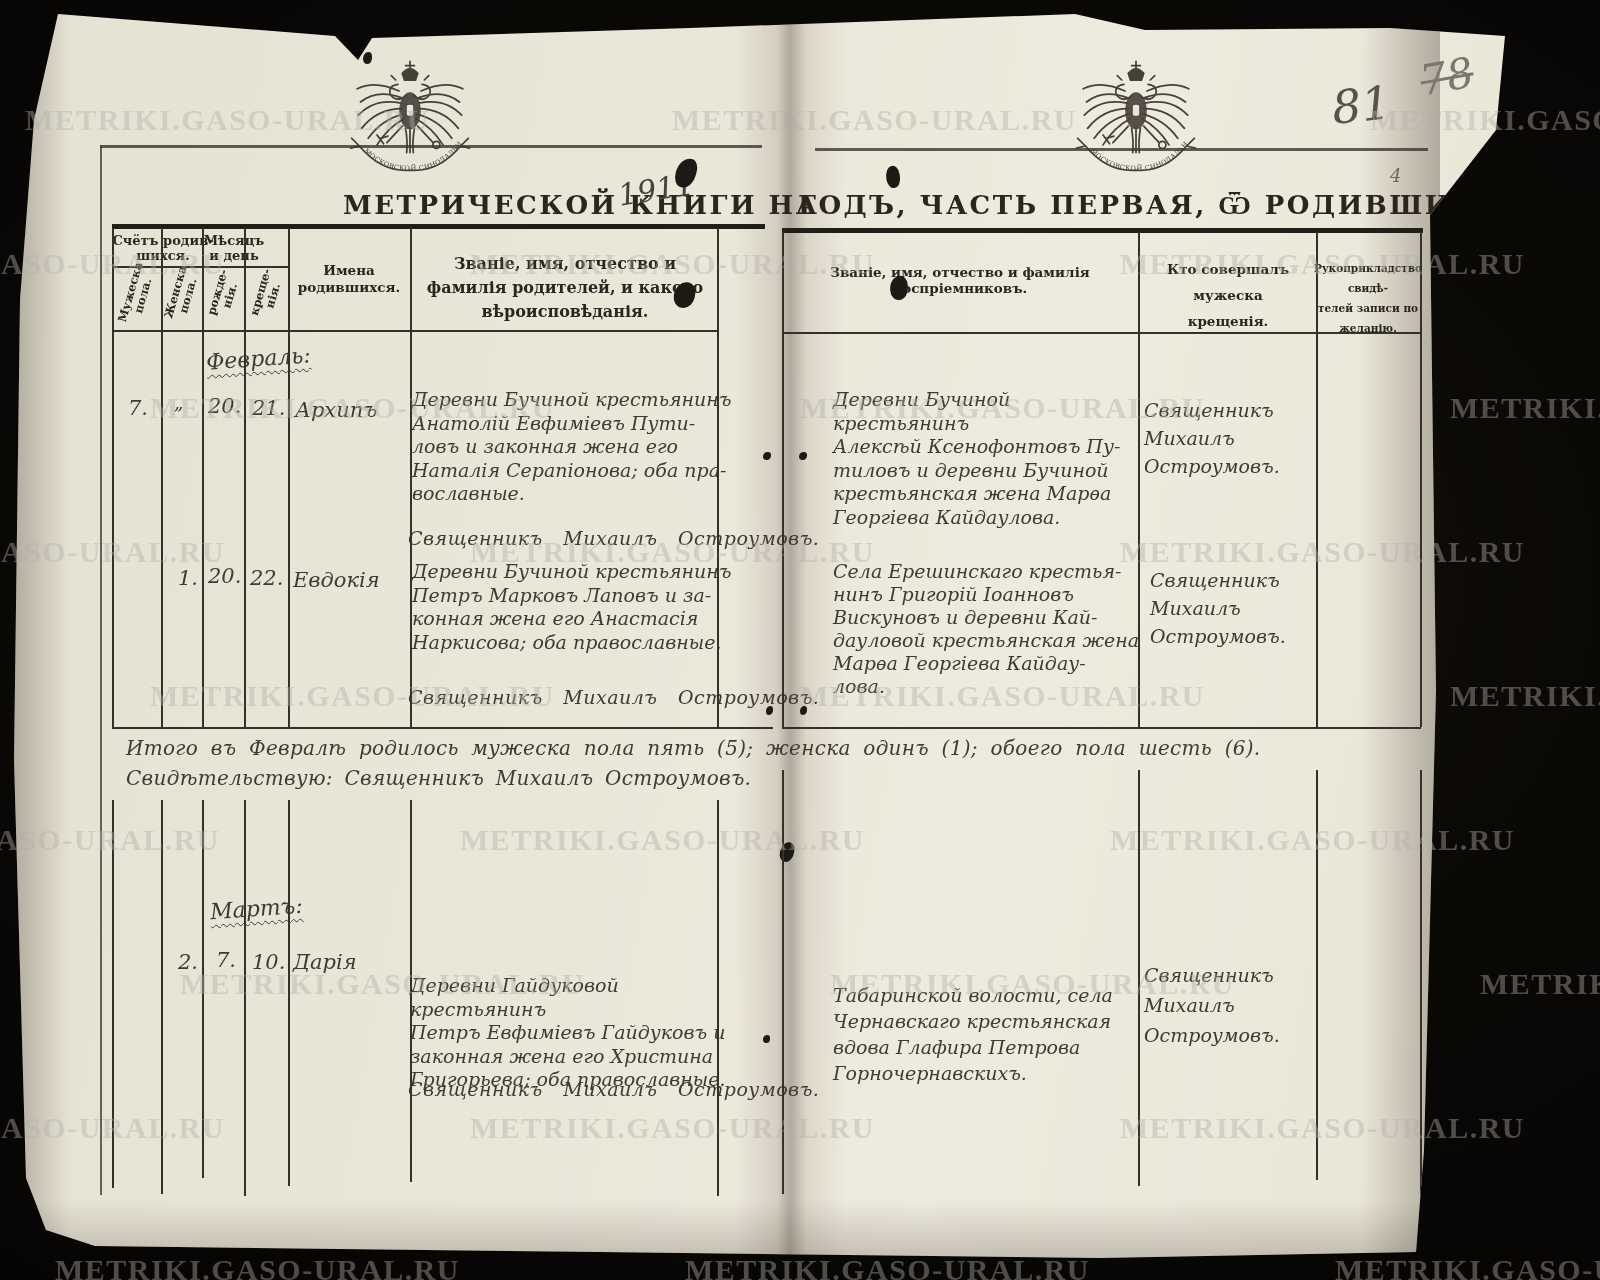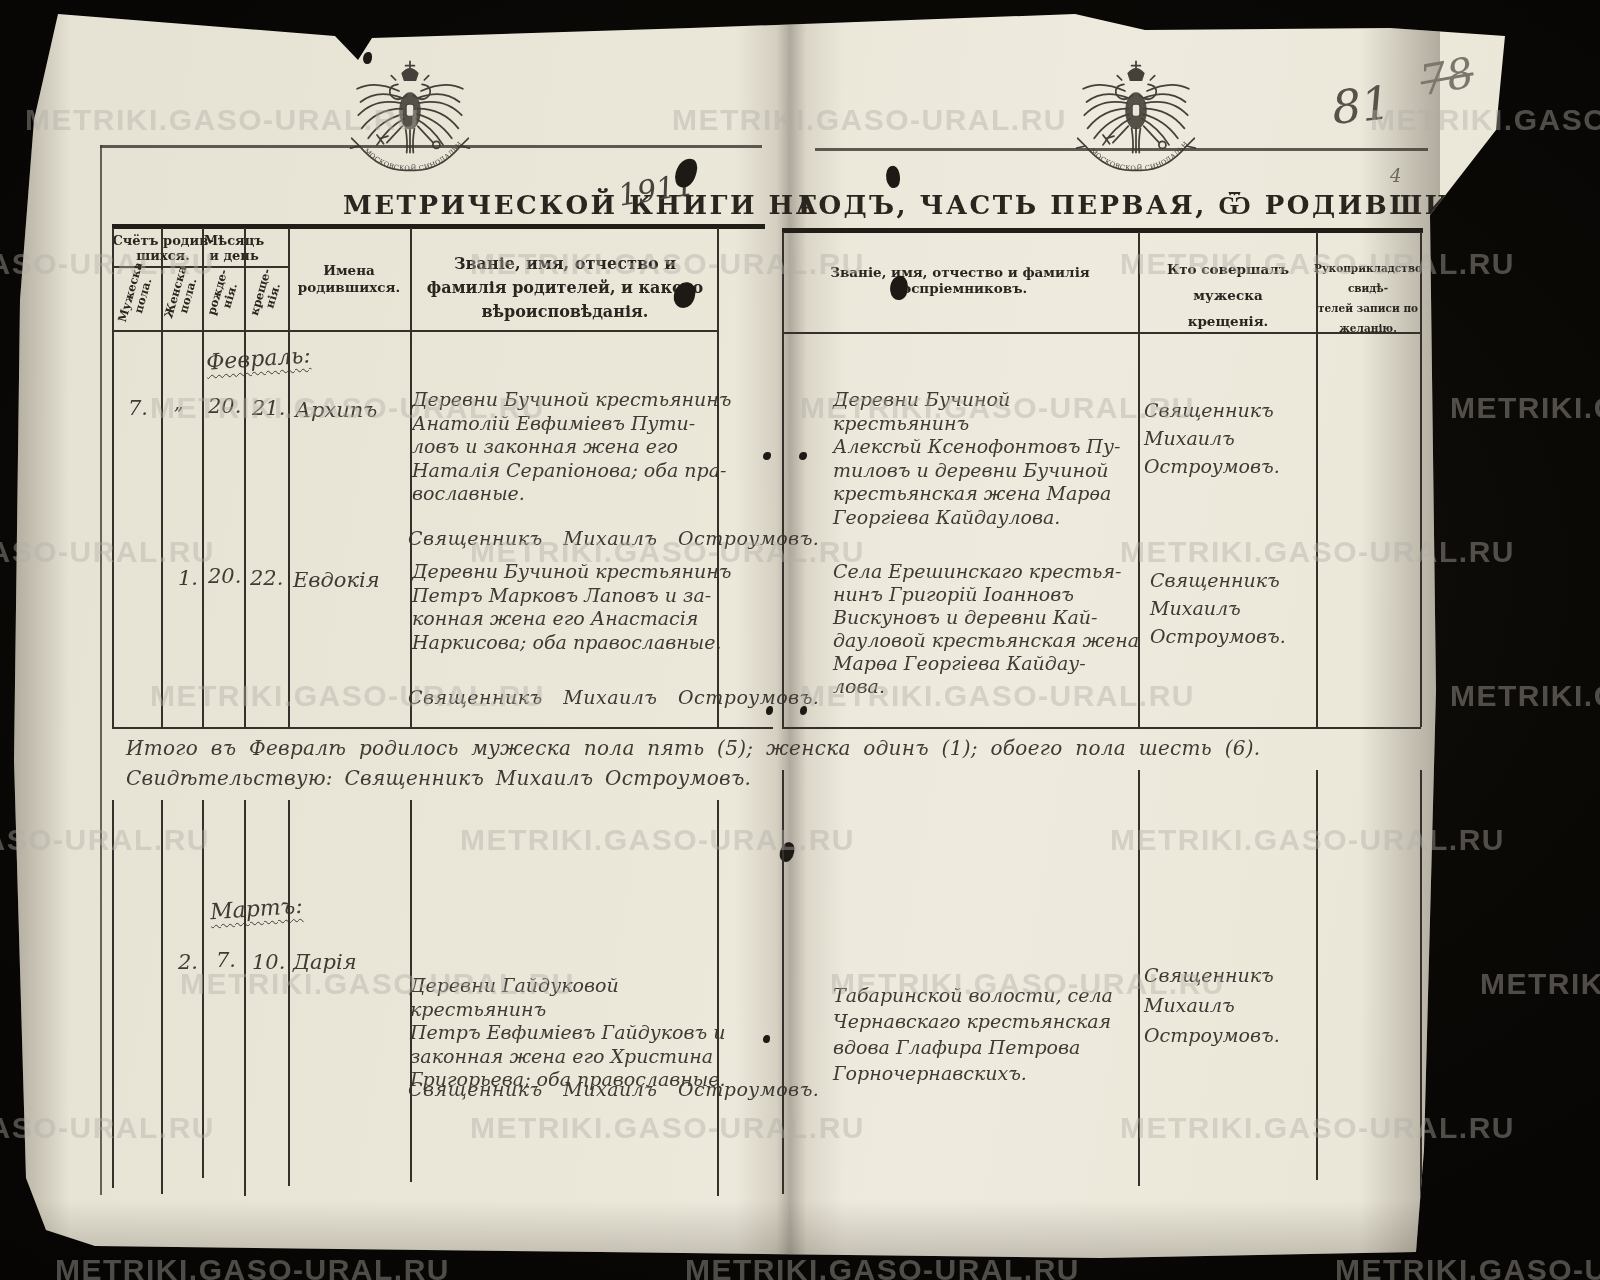--- a/index.html
+++ b/index.html
@@ -10,21 +10,21 @@
   #paper{position:absolute;left:0;top:0;width:1600px;height:1280px;
          background:linear-gradient(100deg,#e6e2d3 0%,#eae6d8 38%,#eeeadd 62%,#e8e4d5 100%);
          clip-path:polygon(58px 14px,335px 36px,358px 60px,372px 38px,690px 28px,1075px 14px,1145px 30px,1390px 28px,1505px 36px,1496px 130px,1430px 215px,1436px 690px,1424px 1150px,1416px 1252px,1100px 1258px,600px 1252px,95px 1246px,46px 1230px,26px 1178px,14px 760px,20px 300px,34px 120px);}
   .shade{position:absolute;pointer-events:none;}
   .printed{color:#2a251f;}
   .hw{font-family:"DejaVu Serif",serif;font-style:italic;color:#3e3a34;}
   .nowrap{white-space:nowrap;}
   .pre{white-space:pre-line;}
   .ctr{text-align:center;}
   .vline,.hline{position:absolute;background:#34302a;}
-  .wm{position:absolute;font-family:Liberation Sans, sans-serif;font-weight:bold;
+  .wm{position:absolute;font-family:Liberation Serif, serif;font-weight:bold;
       font-size:30px;letter-spacing:1.5px;color:rgba(178,175,168,0.42);
       white-space:nowrap;pointer-events:none;z-index:40;}
   .blot{position:absolute;background:#1d1914;border-radius:60% 40% 55% 45%;}
   .wavy{text-decoration:underline;text-decoration-style:wavy;text-decoration-thickness:1px;text-underline-offset:5px;}
   .rot{transform:rotate(-74deg);transform-origin:center;white-space:pre-line;text-align:center;
        font-size:11.5px;line-height:13px;font-weight:bold;}
   .hdr{font-weight:bold;color:#2a251f;}
   .strike{text-decoration:line-through;text-decoration-thickness:3px;}
 </style>
 </head>

